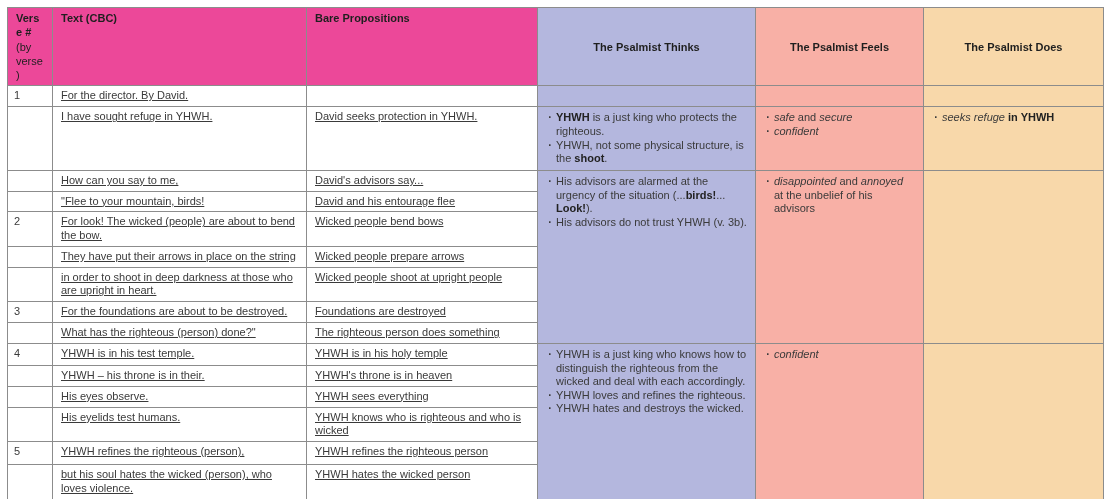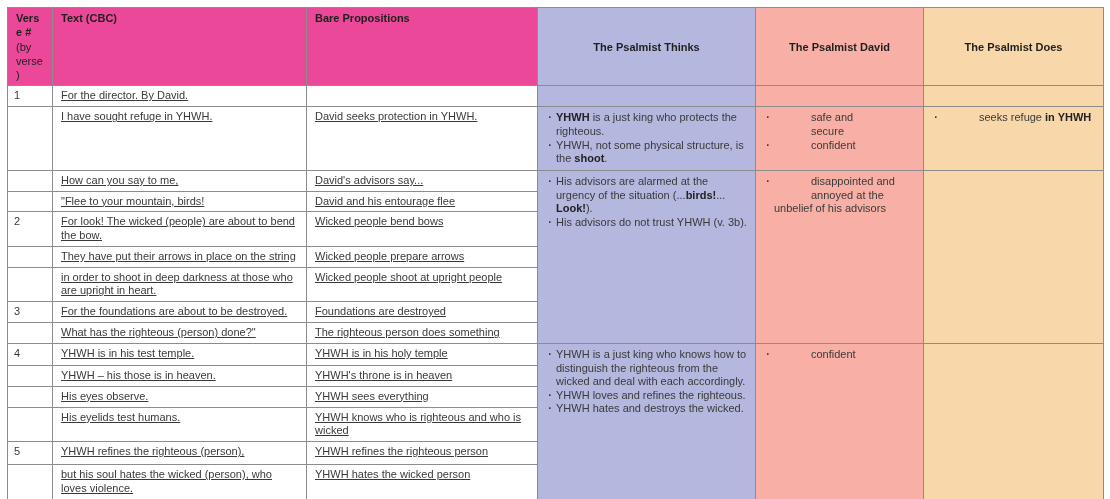--- a/index.html
+++ b/index.html
@@ -14,21 +14,21 @@
   .bg-thinks{background:var(--thinks,#b4b7de);}
   .bg-feels{background:var(--feels,#f8b0a6);}
   .bg-does{background:var(--does,#f8d8aa);}
   td.c-verse{padding:3px 6px;font-size:11px;color:#3a3a3a;line-height:1.25;}
   td.c-text,td.c-bare{padding:3px 8px;font-size:11px;color:#3a3a3a;line-height:1.25;text-decoration:underline;}
   td.c-col{padding:4px 8px 4px 6px;font-size:11px;color:#3a3a3a;line-height:1.24;}
   .bullet{display:flex;align-items:flex-start;}
   .marker{flex:0 0 12px;width:12px;text-align:center;font-weight:bold;font-size:11px;color:#3a3a3a;}
   .btext{flex:1;}
   .b{font-weight:bold;color:#222;}
-  .i{margin-left:37px;}
+  .i{font-style:italic;}
 </style>
 </head>
 <body>
 
 <div class="page">
   <table class="tbl">
     <colgroup>
       <col style="width:45px">
         <col style="width:254px">
         <col style="width:231px">
@@ -38,21 +38,21 @@
     </colgroup>
     <thead>
       <tr>
         <th class="lh">
           <div>Verse #</div>
           <div class="sub">(by verse)</div>
         </th>
         <th class="lh">Text (CBC)</th>
         <th class="lh">Bare Propositions</th>
         <th class="ch bg-thinks">The Psalmist Thinks</th>
-        <th class="ch bg-feels">The Psalmist David</th>
+        <th class="ch bg-feels">The Psalmist Feels</th>
         <th class="ch bg-does">The Psalmist Does</th>
       </tr>
     </thead>
     <tbody id="tbody">
         <tr style="height: 21px;">
           <td class="c-verse">1</td>
           <td class="c-text">For the director. By David.</td>
           <td class="c-bare"></td>
           <td class="c-col bg-thinks" rowspan="1"></td>
           <td class="c-col bg-feels" rowspan="1"></td>
@@ -162,21 +162,21 @@
           <td class="c-col bg-feels" rowspan="6">
             <div class="bullet">
               <span class="marker">·</span>
               <span class="btext"><span class="i">confident</span></span>
             </div>
           </td>
           <td class="c-col bg-does" rowspan="6"></td>
         </tr>
         <tr style="height: 19px;">
           <td class="c-verse"></td>
-          <td class="c-text">YHWH – his those is in heaven.</td>
+          <td class="c-text">YHWH – his throne is in their.</td>
           <td class="c-bare">YHWH's throne is in heaven</td>
         </tr>
         <tr style="height: 21px;">
           <td class="c-verse"></td>
           <td class="c-text">His eyes observe.</td>
           <td class="c-bare">YHWH sees everything</td>
         </tr>
         <tr style="height: 20px;">
           <td class="c-verse"></td>
           <td class="c-text">His eyelids test humans.</td>

